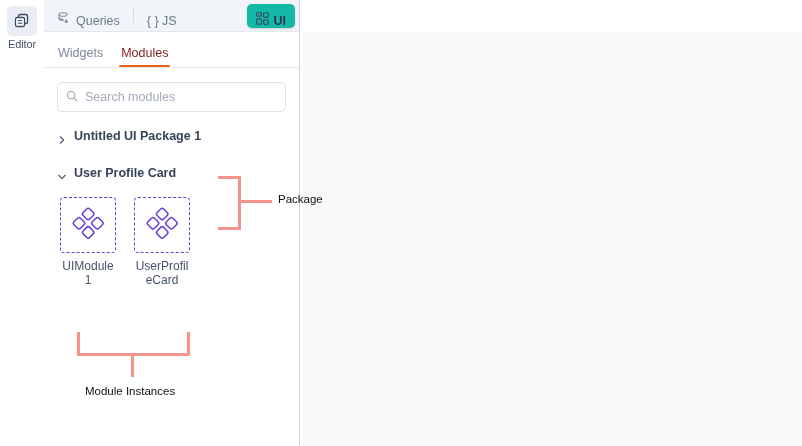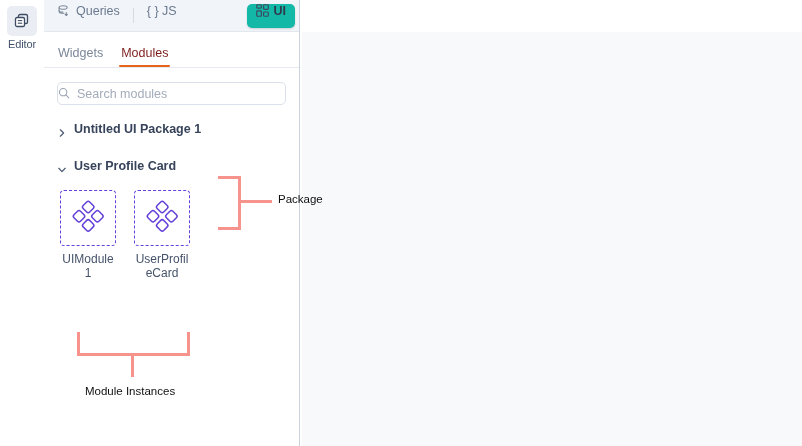--- a/index.html
+++ b/index.html
@@ -64,21 +64,21 @@
     height: 32px;
     background: #f1f4f8;
     border-bottom: 1px solid #e3e7ee;
     display: flex;
     align-items: center;
     padding: 0 4px;
     box-sizing: border-box;
   }
   .top-tab {
     display: flex;
-    align-items: flex-start;
+    align-items: flex-end;
     gap: 5px;
     height: 24px;
     padding: 0 9px;
     border-radius: 5px;
     font-size: 12.5px;
     color: #6b7a90;
     cursor: pointer;
     white-space: nowrap;
   }
   .top-tab.active {
@@ -145,26 +145,26 @@
     height: 2.5px;
     background: #e8631a;
     border-radius: 1px;
   }
 
   
   #search-wrap {
     padding: 14px 13px 0 13px;
   }
   #search-box {
-    height: 23px;
+    height: 30px;
     border: 1px solid #dbe1ea;
     border-radius: 5px;
     display: flex;
     align-items: center;
-    padding: 0 0;
+    padding: 0 8px;
     gap: 7px;
     box-sizing: border-box;
   }
   #search-input {
     border: none;
     outline: none;
     font-size: 12.5px;
     color: #3d4a5e;
     font-family: "Liberation Sans", sans-serif;
     flex: 1;

